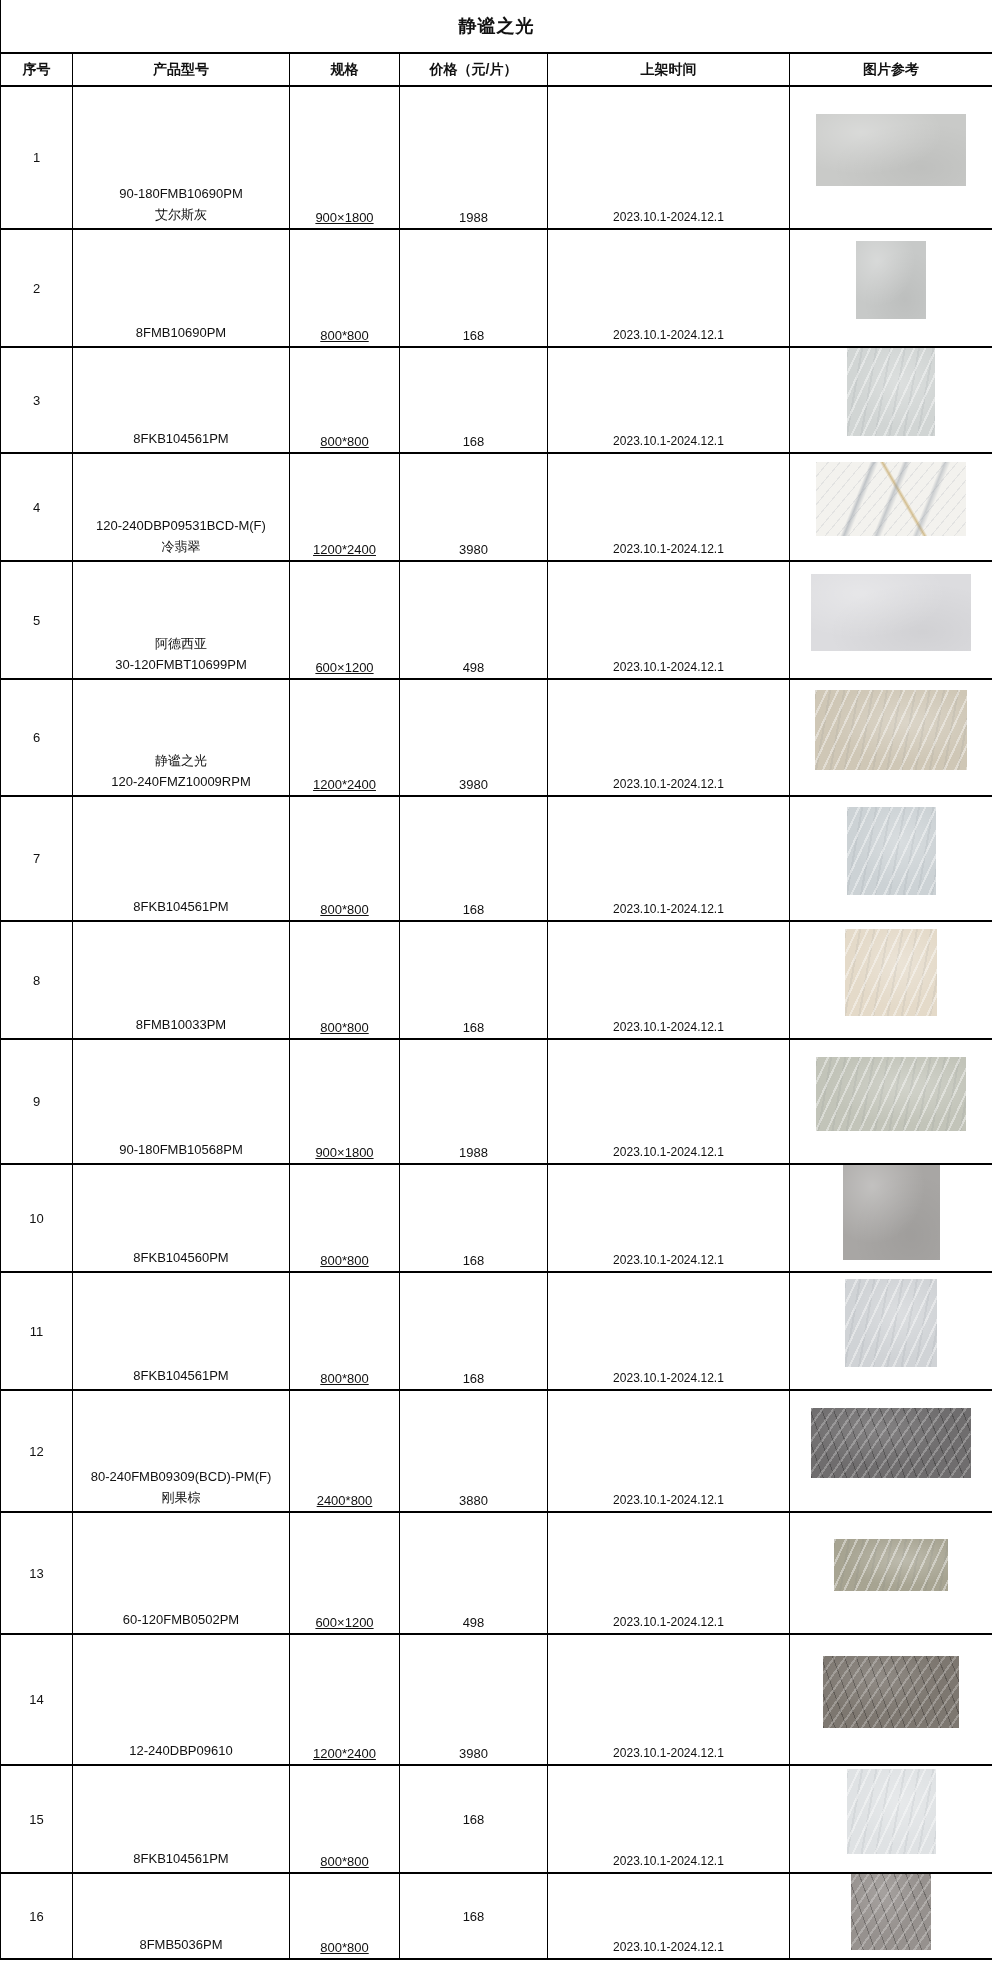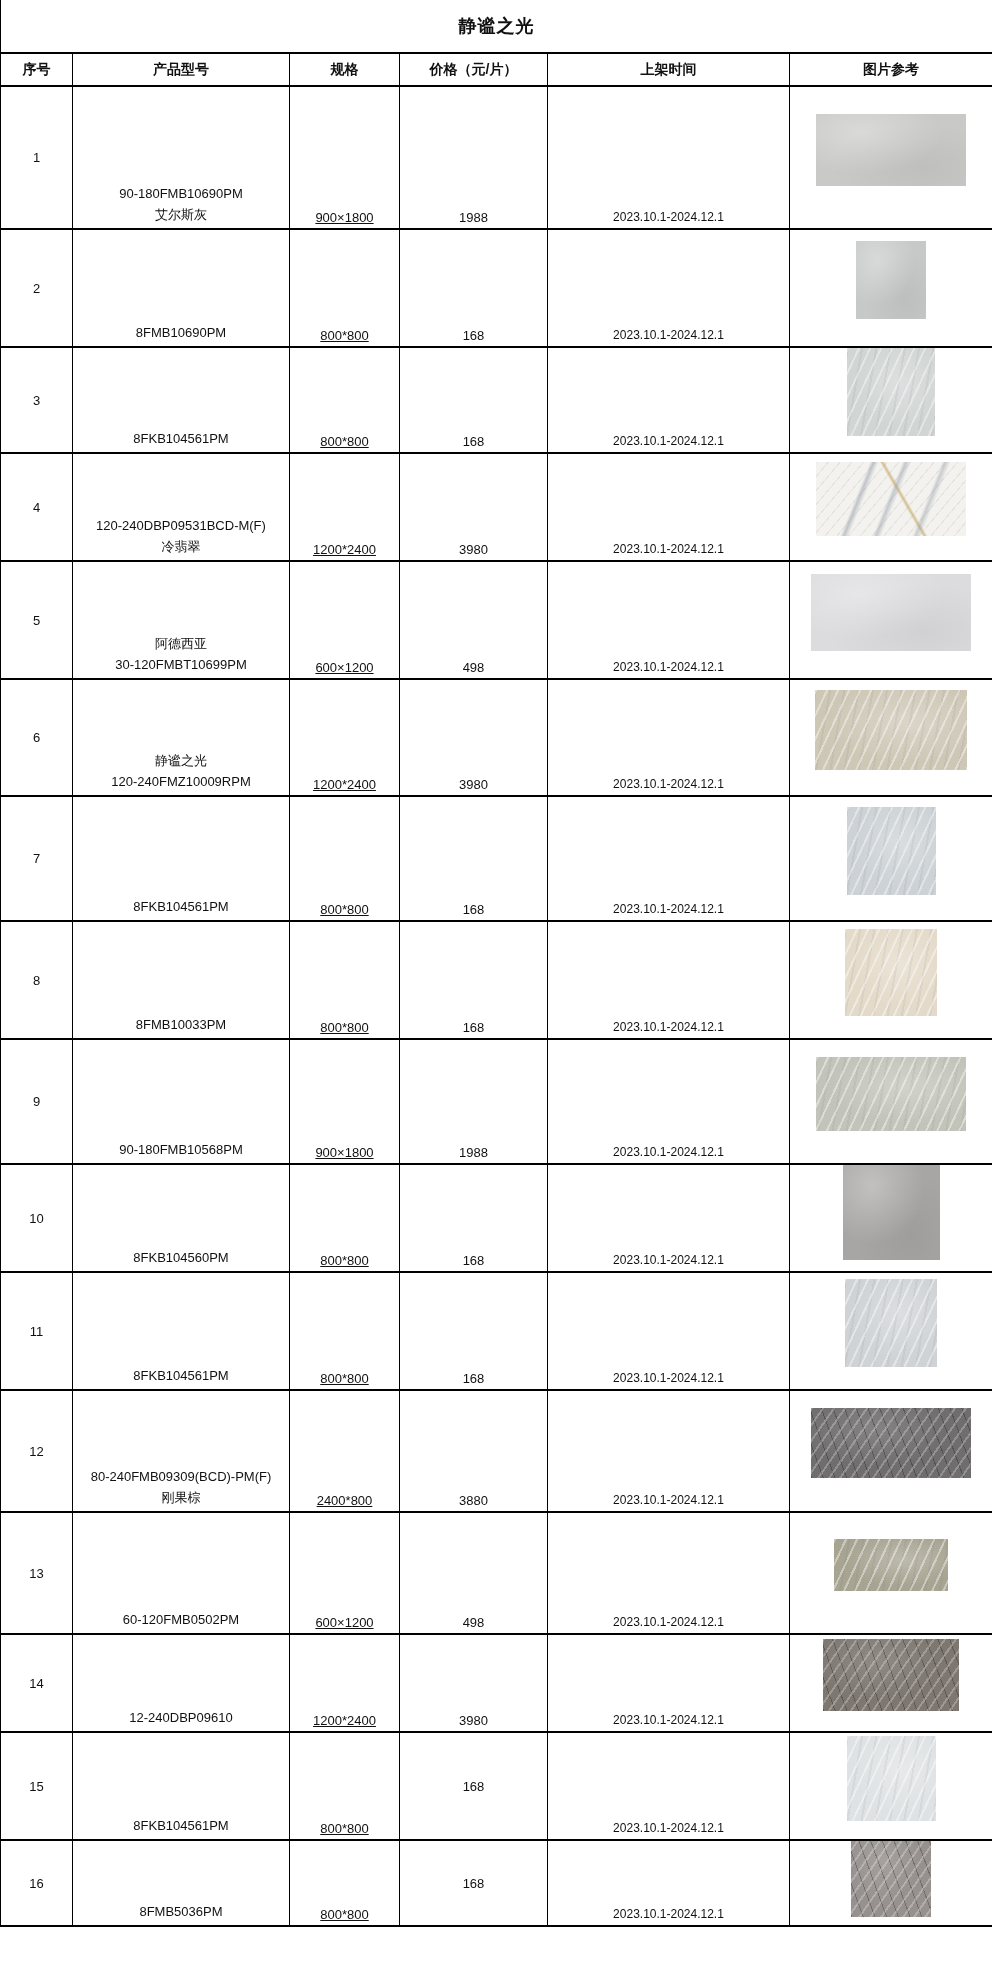--- a/index.html
+++ b/index.html
@@ -219,21 +219,21 @@
           <td class="model-cell">
             <div>60-120FMB0502PM</div>
           </td>
           <td class="spec-cell">600×1200</td>
           <td class="price-cell">498</td>
           <td class="date-cell">2023.10.1-2024.12.1</td>
           <td class="image-cell">
             <div class="tile veined_light" style="width: 114px; height: 52px; background-color: rgb(167, 164, 146);"></div>
           </td>
         </tr>
-        <tr style="height: 98px;">
+        <tr style="height: 131px;">
           <td class="num-cell">14</td>
           <td class="model-cell">
             <div>12-240DBP09610</div>
           </td>
           <td class="spec-cell">1200*2400</td>
           <td class="price-cell">3980</td>
           <td class="date-cell">2023.10.1-2024.12.1</td>
           <td class="image-cell">
             <div class="tile veined_dark" style="width: 136px; height: 72px; background-color: rgb(125, 119, 112);"></div>
           </td>

